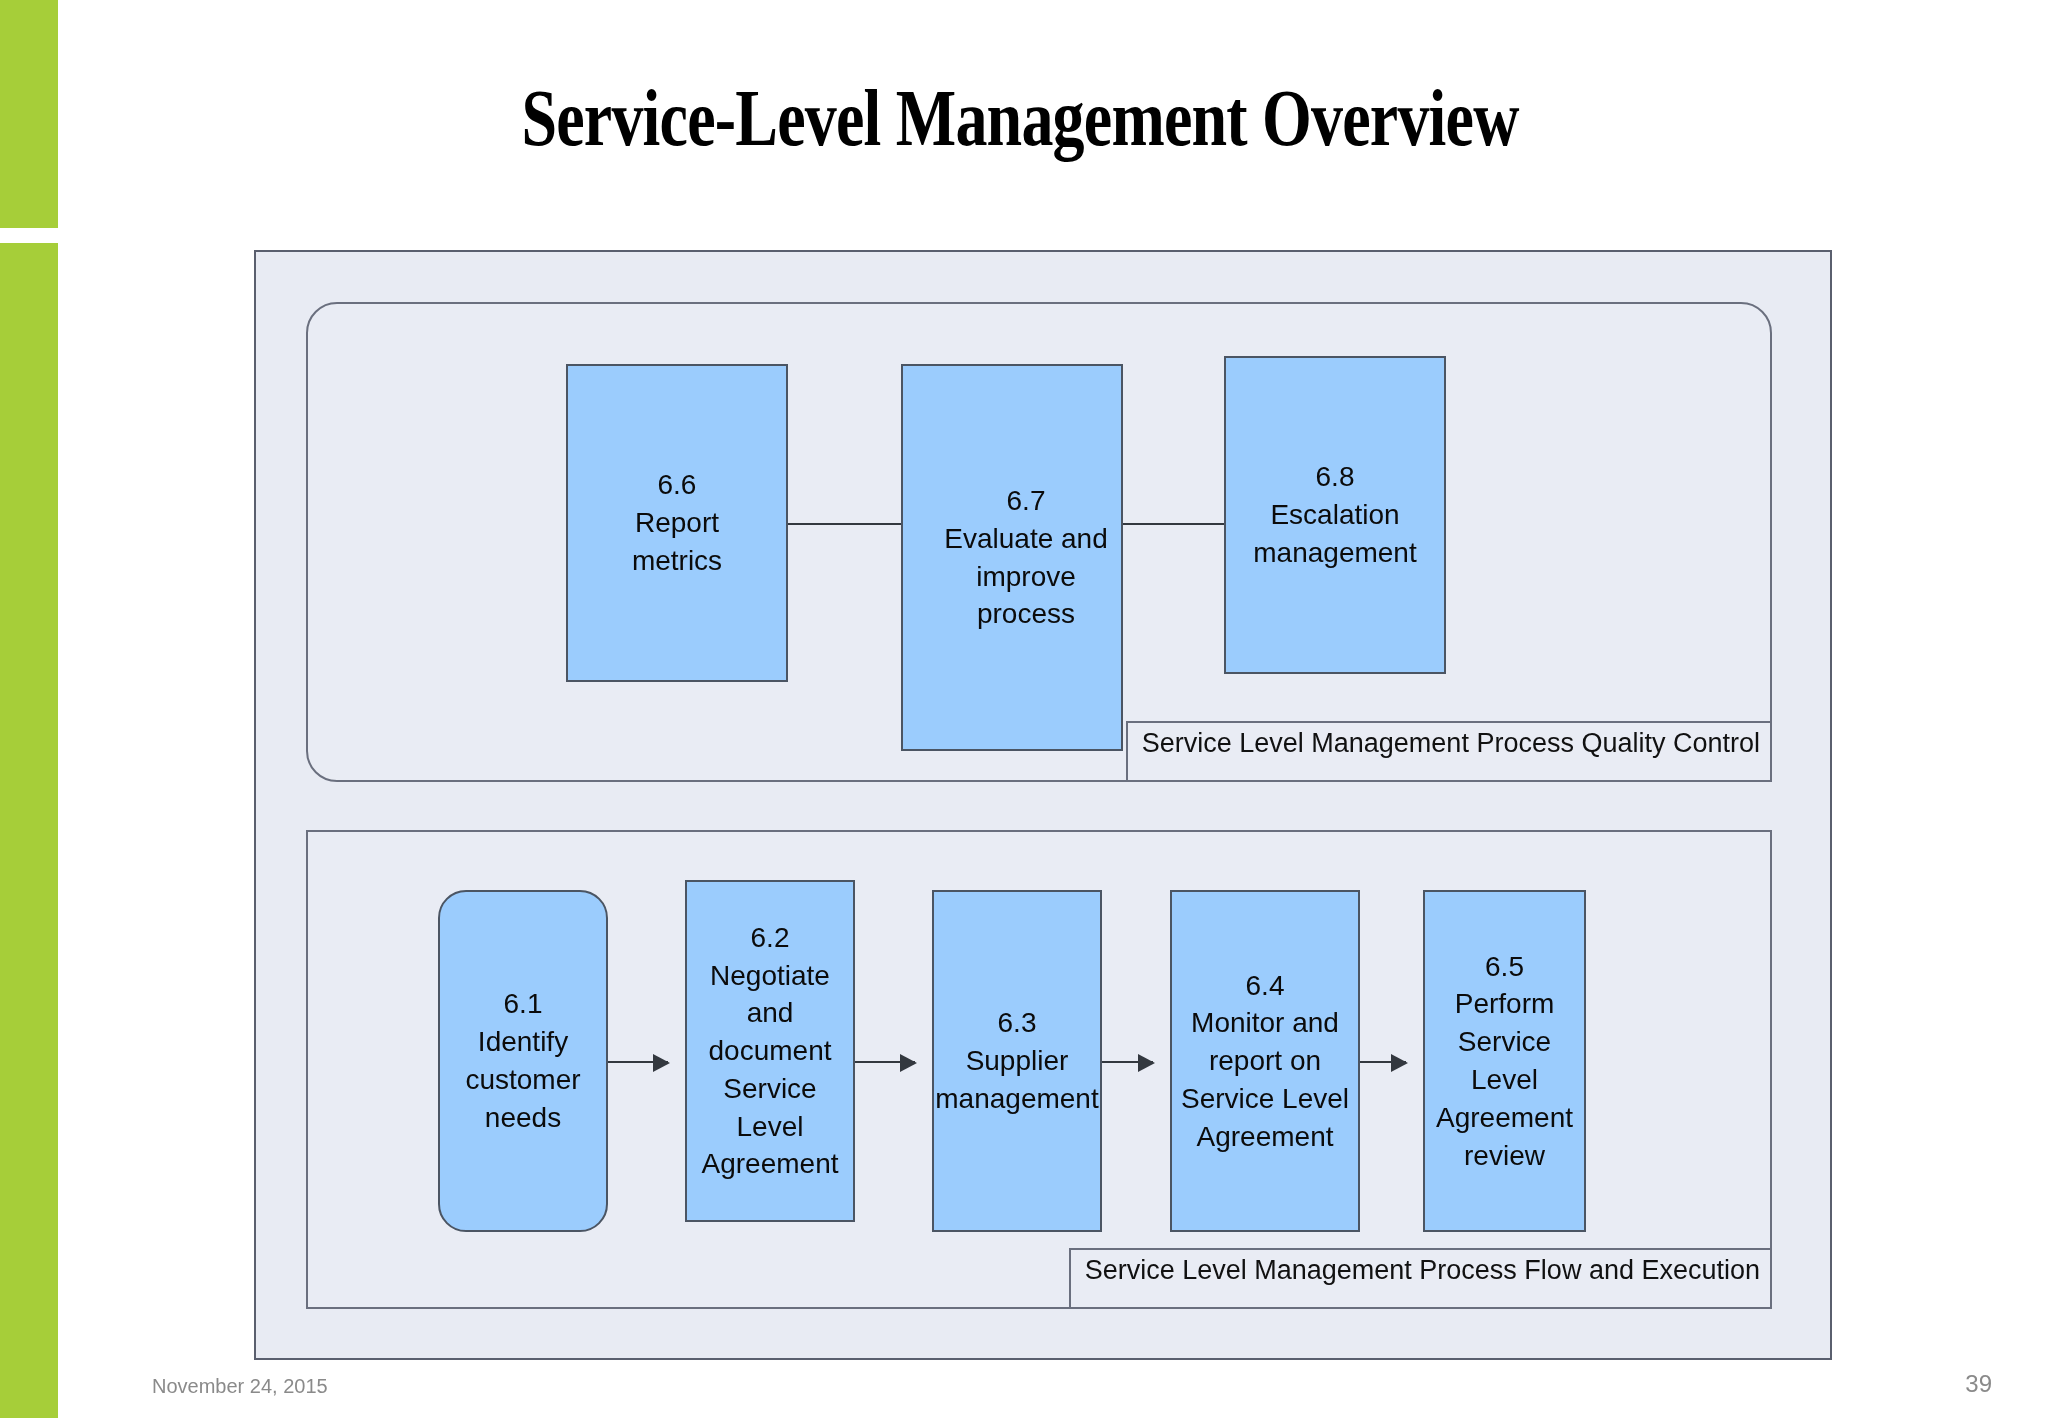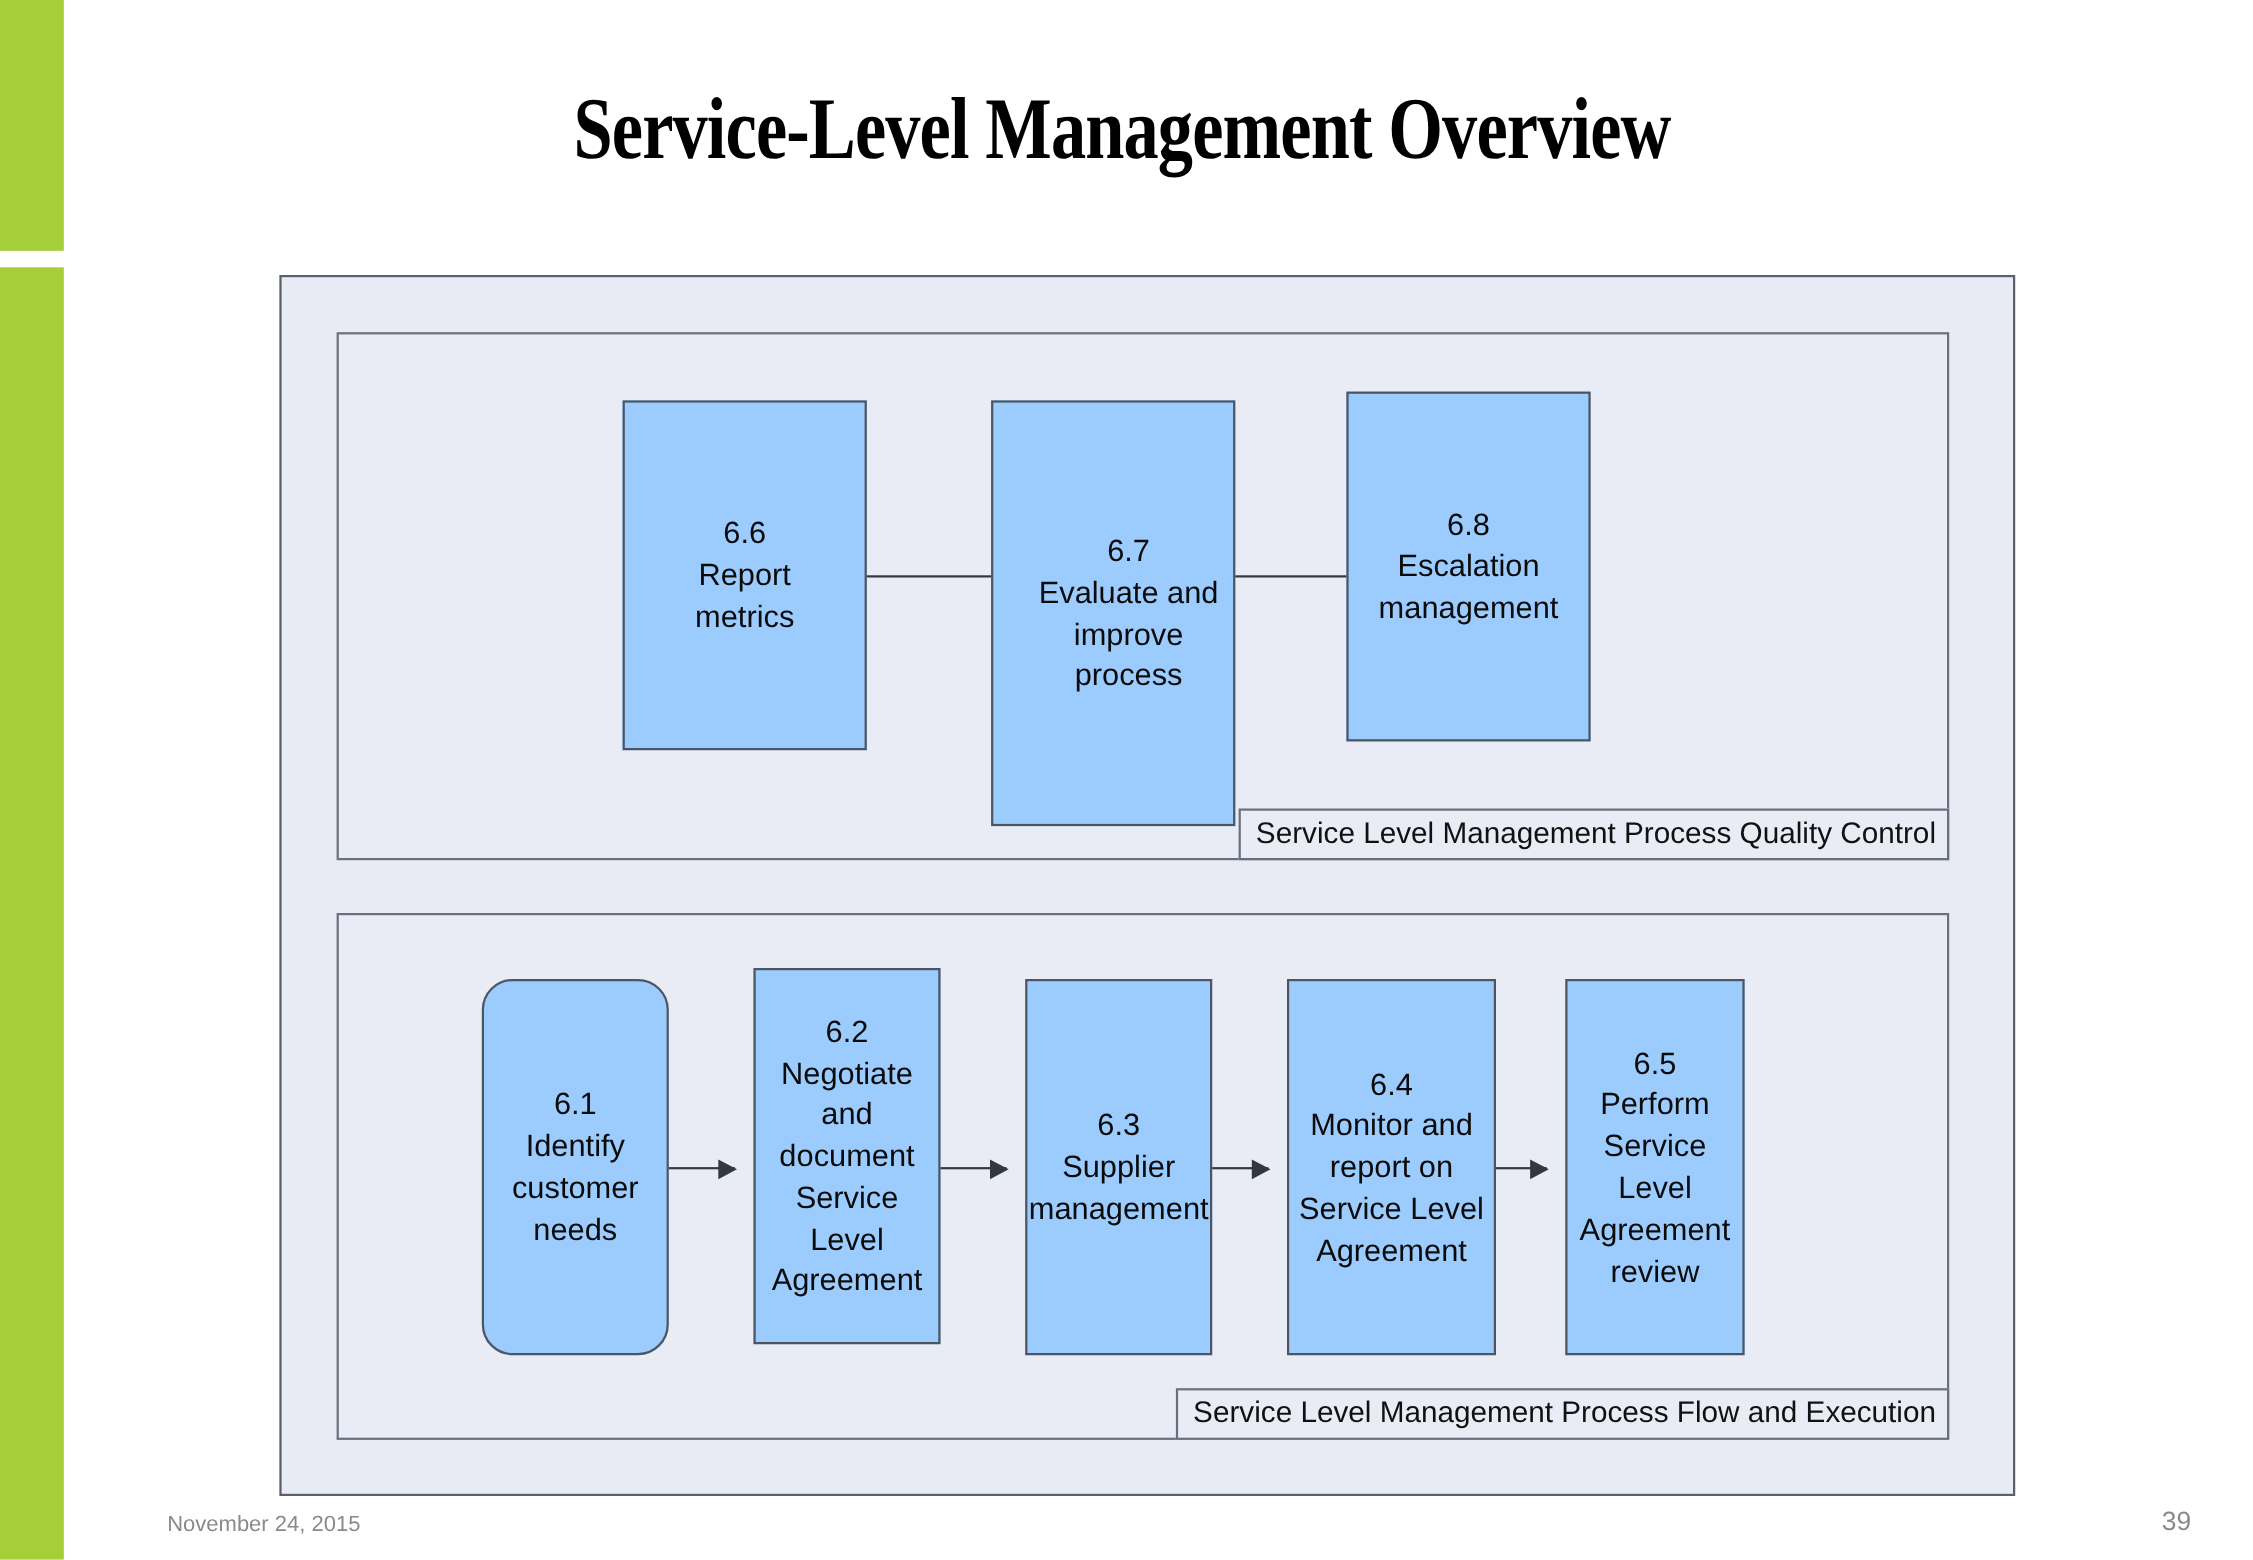--- a/index.html
+++ b/index.html
@@ -60,37 +60,38 @@
     position: absolute;
     background: #E9ECF4;
     border: 2px solid #6A6F7E;
     box-sizing: border-box;
   }
   .section-top {
     left: 50px;
     top: 50px;
     width: 1466px;
     height: 480px;
+    border-radius: 31px;
   }
   .section-bottom {
     left: 50px;
     top: 578px;
     width: 1466px;
     height: 479px;
   }
 
   
   .section-label {
     position: absolute;
     right: -2px;
     bottom: -2px;
     border: 2px solid #6A6F7E;
     background: #E9ECF4;
     box-sizing: border-box;
-    padding: 7px 10px 9px 14px;
+    padding: 7px 10px 23px 14px;
     font-size: 27px;
     color: #111111;
     white-space: nowrap;
     line-height: 1;
   }
 
   
   .pbox {
     position: absolute;
     background: #9BCCFD;

